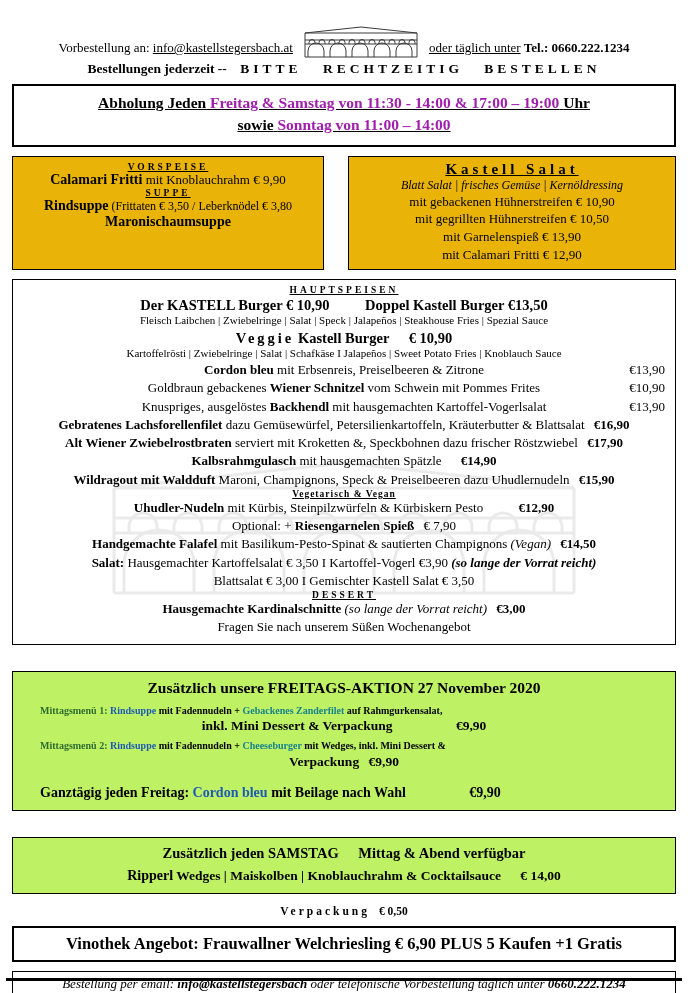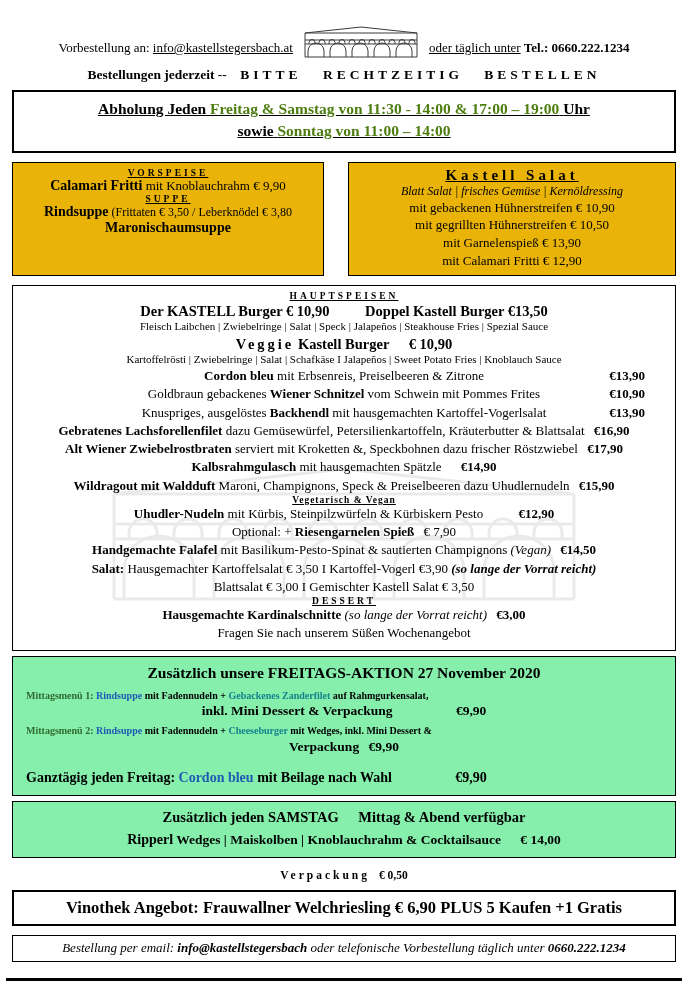--- a/index.html
+++ b/index.html
@@ -12,27 +12,27 @@
     position: relative;
     overflow: hidden;
   }
   .page { padding: 24px 12px 0 12px; position: relative; }
 
   
   .contact-line { display: flex; align-items: flex-end; justify-content: center; gap: 5px; font-size: 13px; }
   .contact-line .seg { white-space: nowrap; padding-bottom: 1px; }
   .u { text-decoration: underline; }
   .logo-svg { display: block; margin: 0 4px -1px 4px; }
-  .order-line { text-align: center; font-weight: bold; font-size: 13.5px; margin-top: 10px; }
+  .order-line { text-align: center; font-weight: bold; font-size: 13.5px; margin-top: 4px; }
   .order-spaced { letter-spacing: 4px; word-spacing: 14px; margin-left: 10px; }
 
   
   .pickup-box { border: 2px solid #000; margin-top: 7px; padding: 6px 4px 8px; text-align: center; }
   .pickup-line { font-weight: bold; font-size: 15.5px; text-decoration: underline; line-height: 1.45; }
-  .red { color: #4d7c0f; }
+  .red { color: #a21caf; }
 
   
   .twocol { display: flex; gap: 24px; margin-top: 9px; align-items: stretch; }
   .box { border: 1.5px solid #000; background: #eab308; }
   .starters { flex: 0 0 312px; padding: 5px 6px 6px; text-align: center; }
   .salads { flex: 1; padding: 4px 6px 6px; text-align: center; }
   .tiny-title { font-size: 9.5px; font-weight: bold; letter-spacing: 3px; text-decoration: underline; }
   .nm { font-weight: bold; font-size: 14px; }
   .t13 { font-size: 13px; }
   .t12 { font-size: 12px; }
@@ -42,29 +42,29 @@
 
   
   .mains { border: 1.5px solid #000; margin-top: 9px; padding: 5px 10px 7px; text-align: center; position: relative; }
   .row { position: relative; font-size: 13px; padding: 1px 0; line-height: 1.25; }
   .burger-line { font-weight: bold; font-size: 14.5px; padding-top: 2px; }
   .desc-small { font-size: 11px; padding-bottom: 2px; }
   .b { font-weight: bold; }
   .i { font-style: italic; }
   .sm { font-size: 13px; }
   .ls { letter-spacing: 3px; }
-  .price-abs { position: absolute; right: 20px; font-weight: bold; }
+  .price-abs { position: absolute; right: 0; font-weight: normal; }
   .gpx { margin-left: 6px; }
   .gpm { margin-left: 16px; }
   .gpl { margin-left: 32px; }
   .gpxl { margin-left: 60px; }
   .watermark { position: absolute; left: 50%; top: 168px; transform: translateX(-50%); opacity: 0.08; pointer-events: none; }
 
   
-  .yellow-box { background: #86efac; border: 1.5px solid #000; margin-top: 5px; padding: 7px 13px 9px; }
+  .yellow-box { background: #bef264; border: 1.5px solid #000; margin-top: 26px; padding: 7px 27px 9px; }
   .fri-title { text-align: center; font-weight: bold; font-size: 15.5px; margin-bottom: 7px; }
   .menu-line { font-weight: bold; font-size: 10px; margin-top: 4px; text-align: left; line-height: 1.35; }
   .menu-line2 { text-align: center; font-weight: bold; font-size: 13.5px; line-height: 1.35; }
   .c-green { color: #2f6b2f; }
   .c-blue { color: #1f5bb5; }
   .c-teal { color: #16828c; }
   .allday { font-weight: bold; font-size: 14px; margin-top: 14px; text-align: left; }
 
   .sat-title { text-align: center; font-weight: bold; font-size: 14.5px; }
   .sat-item { text-align: center; font-size: 13.5px; font-weight: bold; margin-top: 6px; }

